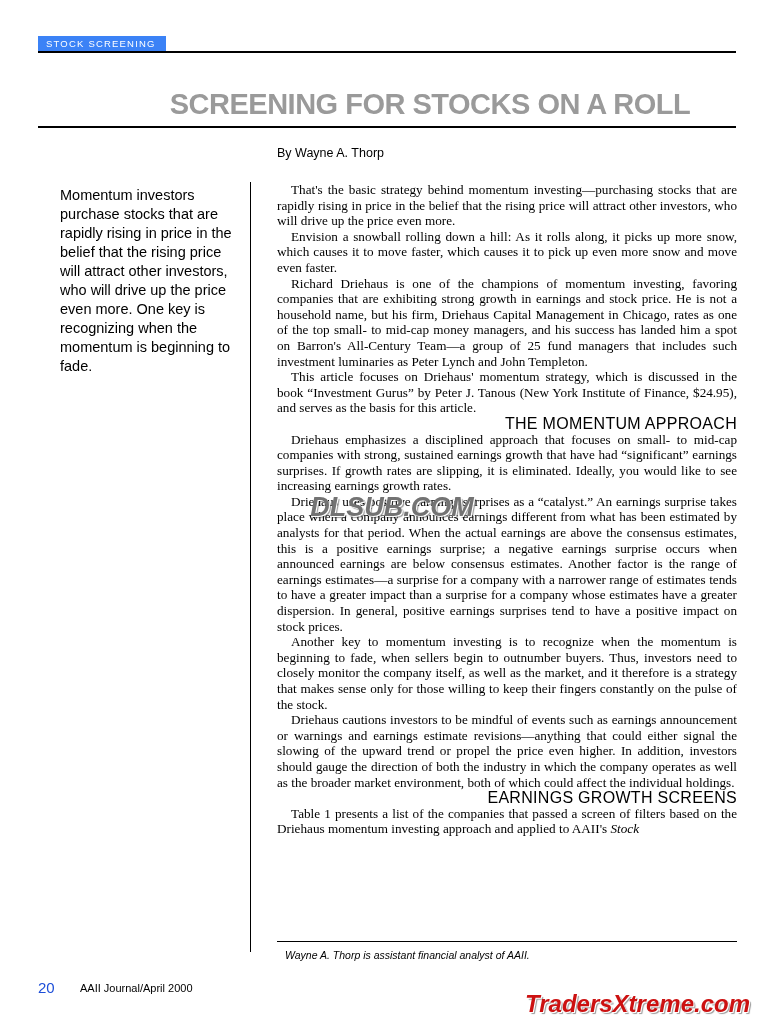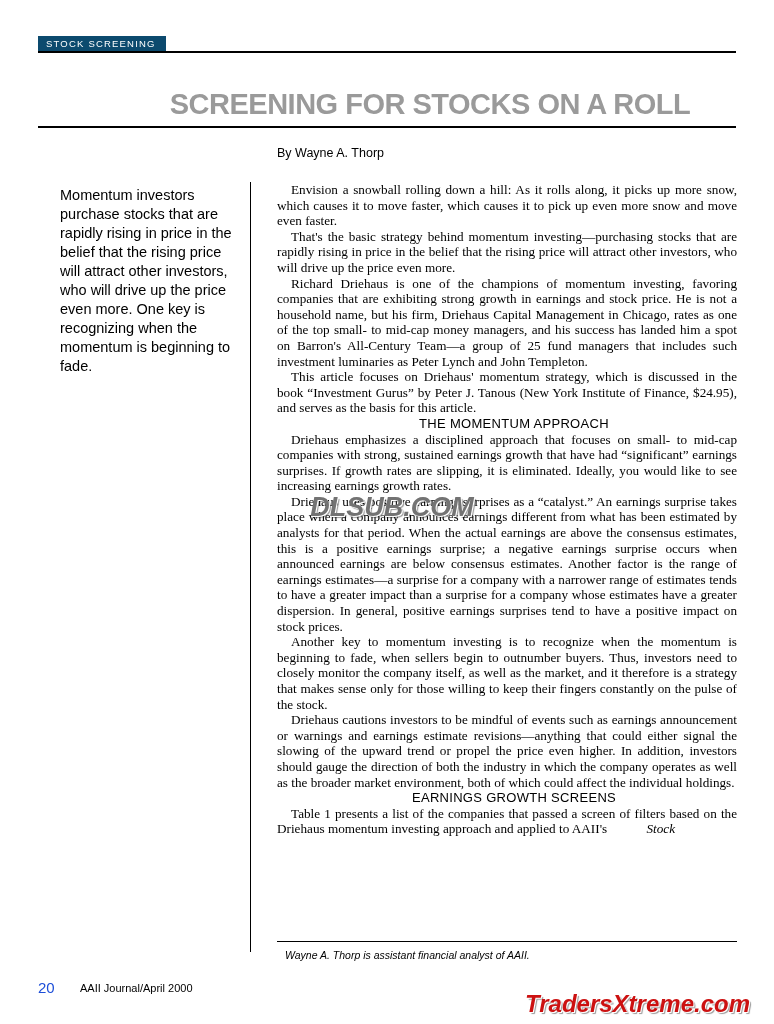--- a/index.html
+++ b/index.html
@@ -44,21 +44,21 @@
     color: #7a7a7a;
     letter-spacing: -1px;
     text-shadow: 1px 1px 0 #ffffff, 2px 2px 2px rgba(0,0,0,0.35);
     z-index: 40;
   }
 
   .kicker-bar {
     position: absolute;
     left: 38px;
     top: 36px;
-    background: #0c4a6e;
+    background: #3b82f6;
     color: #ffffff;
     font-family: "Liberation Sans", sans-serif;
     font-size: 9.5px;
     letter-spacing: 1.2px;
     padding: 3px 10px 3px 8px;
     height: 15px;
     line-height: 9px;
   }
 
   .rule-top {
@@ -151,25 +151,25 @@
     color: #000000;
   }
 
   .bodycol p {
     margin: 0;
     text-indent: 14px;
   }
 
   .section-head {
     font-family: "Liberation Sans", sans-serif;
-    font-size: 13px;
+    font-size: 16px;
     letter-spacing: 0.3px;
     margin: 13px 0 10px 0;
     text-indent: 0;
-    text-align: center;
+    text-align: right;
   }
 
   
   .footnote-rule {
     position: absolute;
     left: 277px;
     top: 941px;
     width: 460px;
     height: 1px;
     background: #000000;
@@ -228,43 +228,43 @@
     font-family: "Liberation Sans", sans-serif;
     font-weight: bold;
     font-style: italic;
     font-size: 24px;
     color: #cc1111;
     text-shadow: 1px 1px 0 #ffffff, 2px 2px 1px rgba(0,0,0,0.4);
     z-index: 30;
     pointer-events: none;
   }
 
-  .italic { font-style: italic; margin-left: 36px; }
+  .italic { font-style: italic; }
 </style>
 </head>
 <body>
 
 <div class="page">
 
   <div class="masthead">
     <div class="kicker-bar">STOCK SCREENING</div>
     <div class="rule-top"></div>
     <div class="subheadline">SCREENING FOR STOCKS ON A ROLL</div>
     <div class="rule-under-head"></div>
   </div>
 
   <div class="byline">By Wayne A. Thorp</div>
 
   <div class="pullquote">Momentum investors purchase stocks that are rapidly rising in price in the belief that the rising price will attract other investors, who will drive up the price even more. One key is recognizing when the momentum is beginning to fade.</div>
 
   <div class="vrule"></div>
 
   <div class="bodycol">
+    <p>That's the basic strategy behind momentum investing—purchasing stocks that are rapidly rising in price in the belief that the rising price will attract other investors, who will drive up the price even more.</p>
     <p>Envision a snowball rolling down a hill: As it rolls along, it picks up more snow, which causes it to move faster, which causes it to pick up even more snow and move even faster.</p>
-    <p>That's the basic strategy behind momentum investing—purchasing stocks that are rapidly rising in price in the belief that the rising price will attract other investors, who will drive up the price even more.</p>
     <p>Richard Driehaus is one of the champions of momentum investing, favoring companies that are exhibiting strong growth in earnings and stock price. He is not a household name, but his firm, Driehaus Capital Management in Chicago, rates as one of the top small- to mid-cap money managers, and his success has landed him a spot on Barron's All-Century Team—a group of 25 fund managers that includes such investment luminaries as Peter Lynch and John Templeton.</p>
     <p>This article focuses on Driehaus' momentum strategy, which is discussed in the book “Investment Gurus” by Peter J. Tanous (New York Institute of Finance, $24.95), and serves as the basis for this article.</p>
 
     <p class="section-head">THE MOMENTUM APPROACH</p>
 
     <p>Driehaus emphasizes a disciplined approach that focuses on small- to mid-cap companies with strong, sustained earnings growth that have had “significant” earnings surprises. If growth rates are slipping, it is eliminated. Ideally, you would like to see increasing earnings growth rates.</p>
     <p>Driehaus uses positive earnings surprises as a “catalyst.” An earnings surprise takes place when a company announces earnings different from what has been estimated by analysts for that period. When the actual earnings are above the consensus estimates, this is a positive earnings surprise; a negative earnings surprise occurs when announced earnings are below consensus estimates. Another factor is the range of earnings estimates—a surprise for a company with a narrower range of estimates tends to have a greater impact than a surprise for a company whose estimates have a greater dispersion. In general, positive earnings surprises tend to have a positive impact on stock prices.</p>
     <p>Another key to momentum investing is to recognize when the momentum is beginning to fade, when sellers begin to outnumber buyers. Thus, investors need to closely monitor the company itself, as well as the market, and it therefore is a strategy that makes sense only for those willing to keep their fingers constantly on the pulse of the stock.</p>
     <p>Driehaus cautions investors to be mindful of events such as earnings announcement or warnings and earnings estimate revisions—anything that could either signal the slowing of the upward trend or propel the price even higher. In addition, investors should gauge the direction of both the industry in which the company operates as well as the broader market environment, both of which could affect the individual holdings.</p>
 

